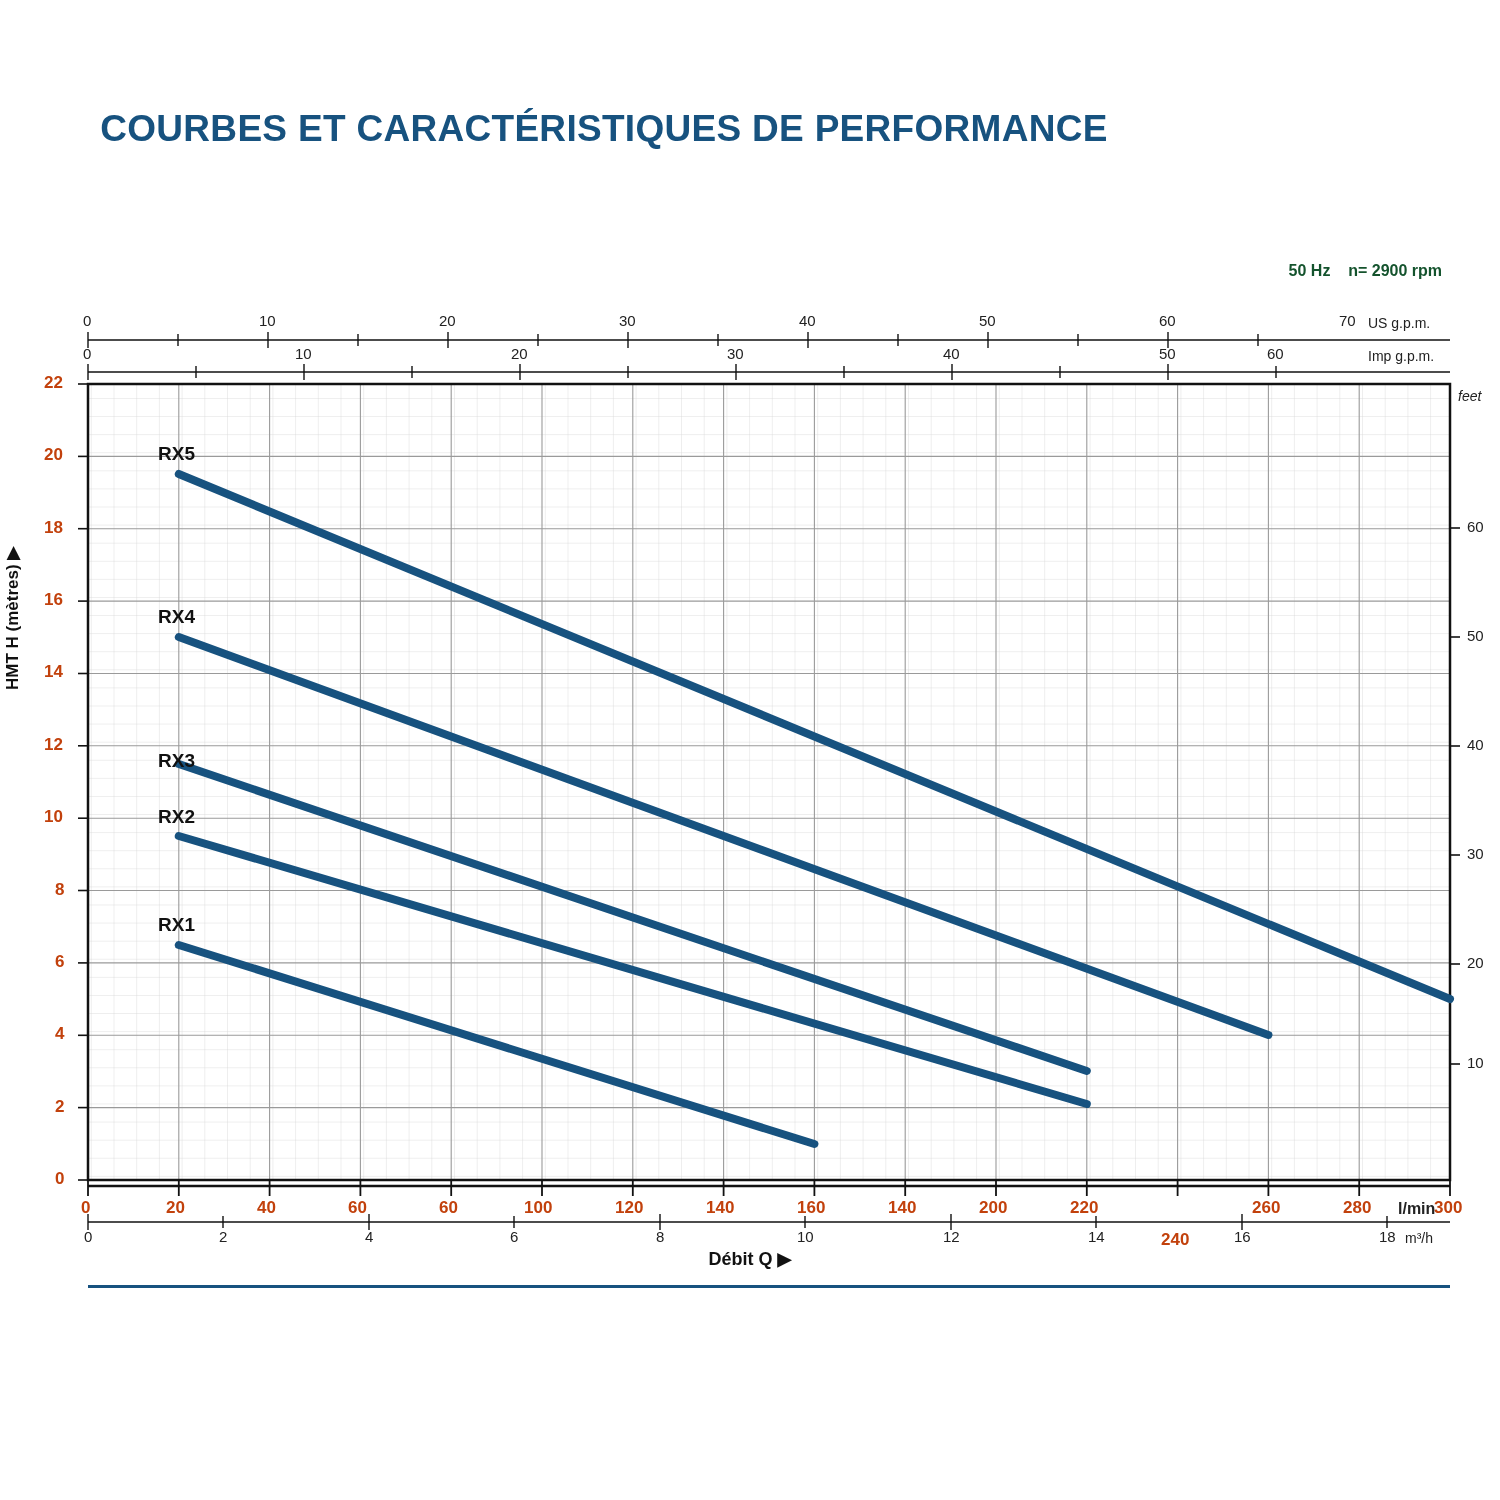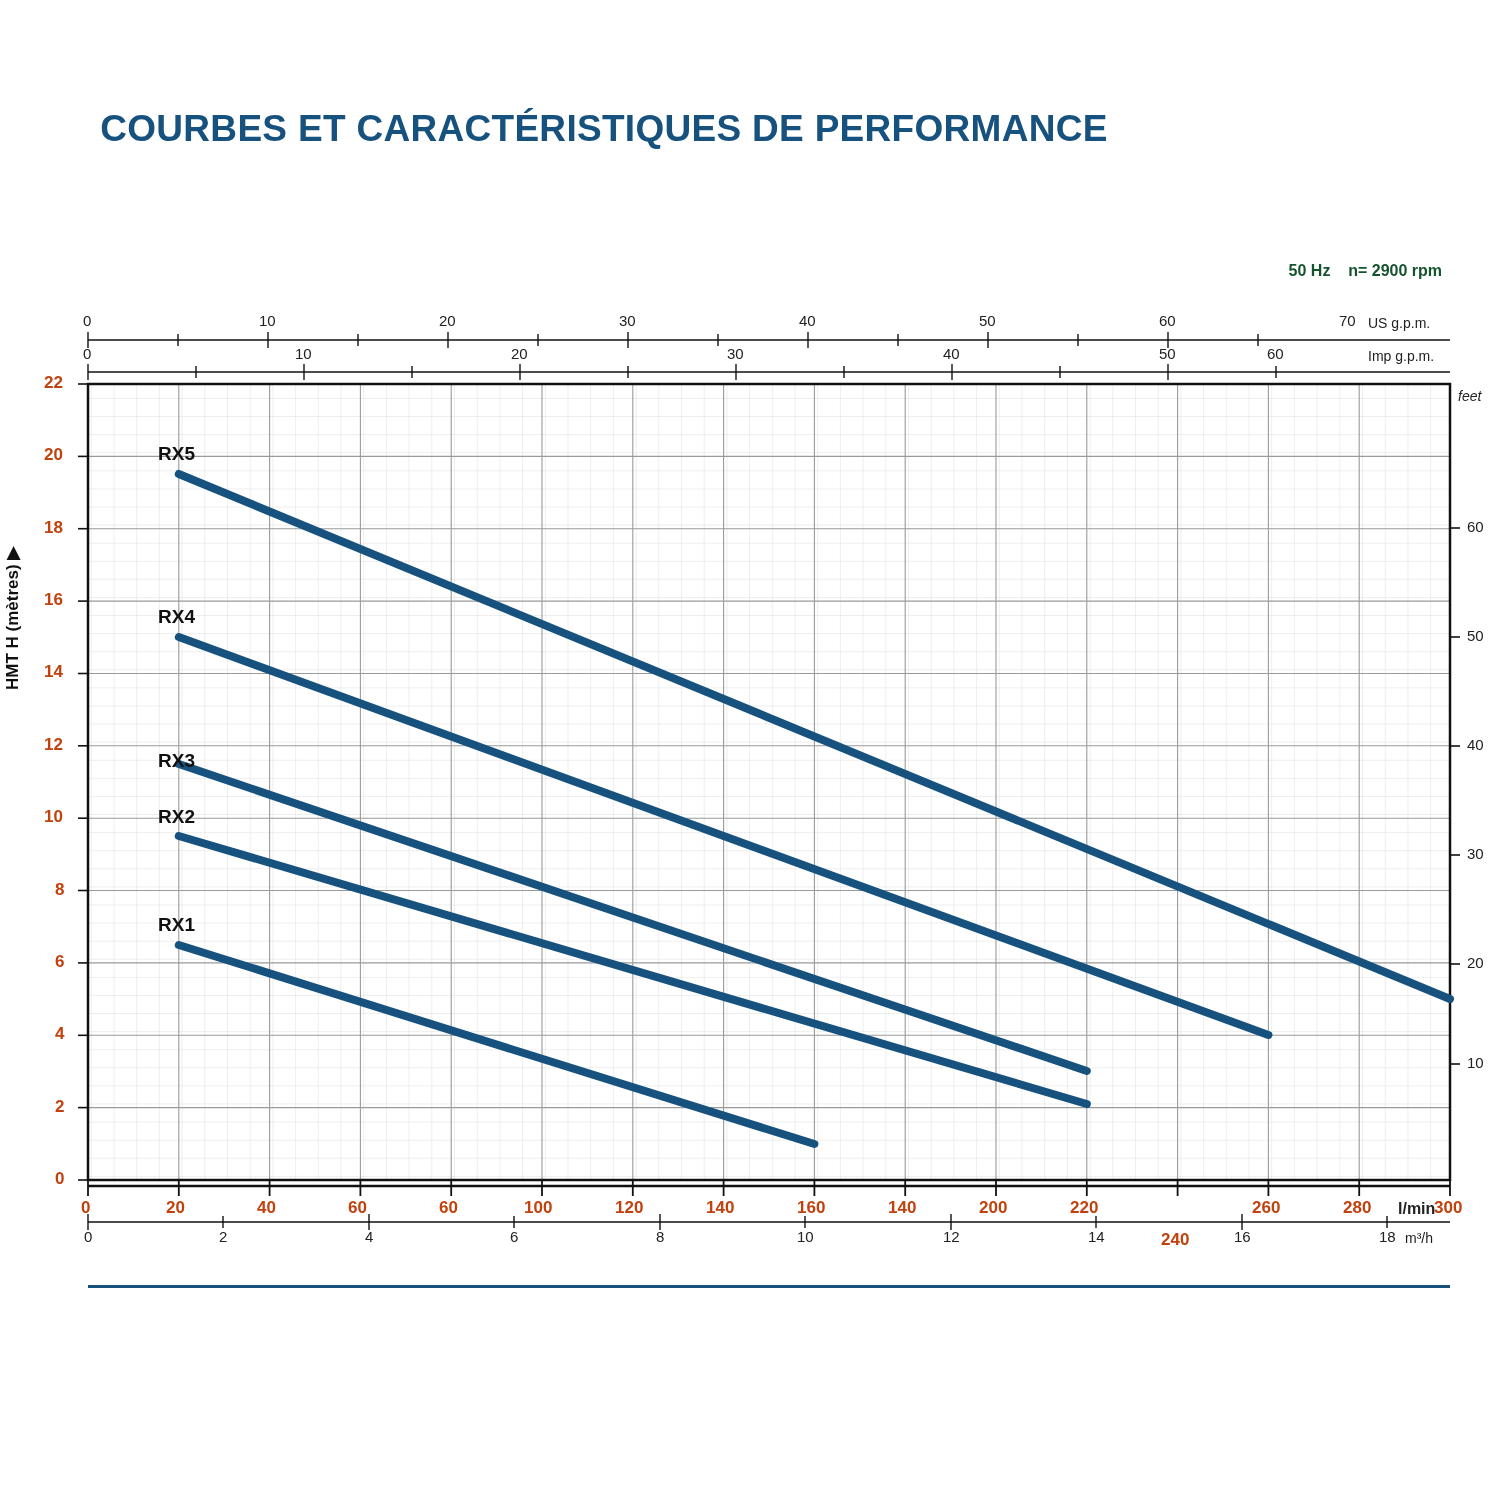--- a/index.html
+++ b/index.html
@@ -323,14 +323,15 @@
   <div class="unit-text" style="left:1405px; top:1230px;">m³/h</div>
 
   
   <div class="curve-label" style="left:158px; top:443px;">RX5</div>
   <div class="curve-label" style="left:158px; top:606px;">RX4</div>
   <div class="curve-label" style="left:158px; top:734px;margin-top:16px;">RX3</div>
   <div class="curve-label" style="left:158px; top:806px;">RX2</div>
   <div class="curve-label" style="left:158px; top:914px;">RX1</div>
 
   <div id="ylabel">HMT H (mètres)  ▶</div>
+  <div id="xlabel">Débit Q  ▶</div>
   <div id="bottom-rule"></div>
 </div>
 
 </body></html>

